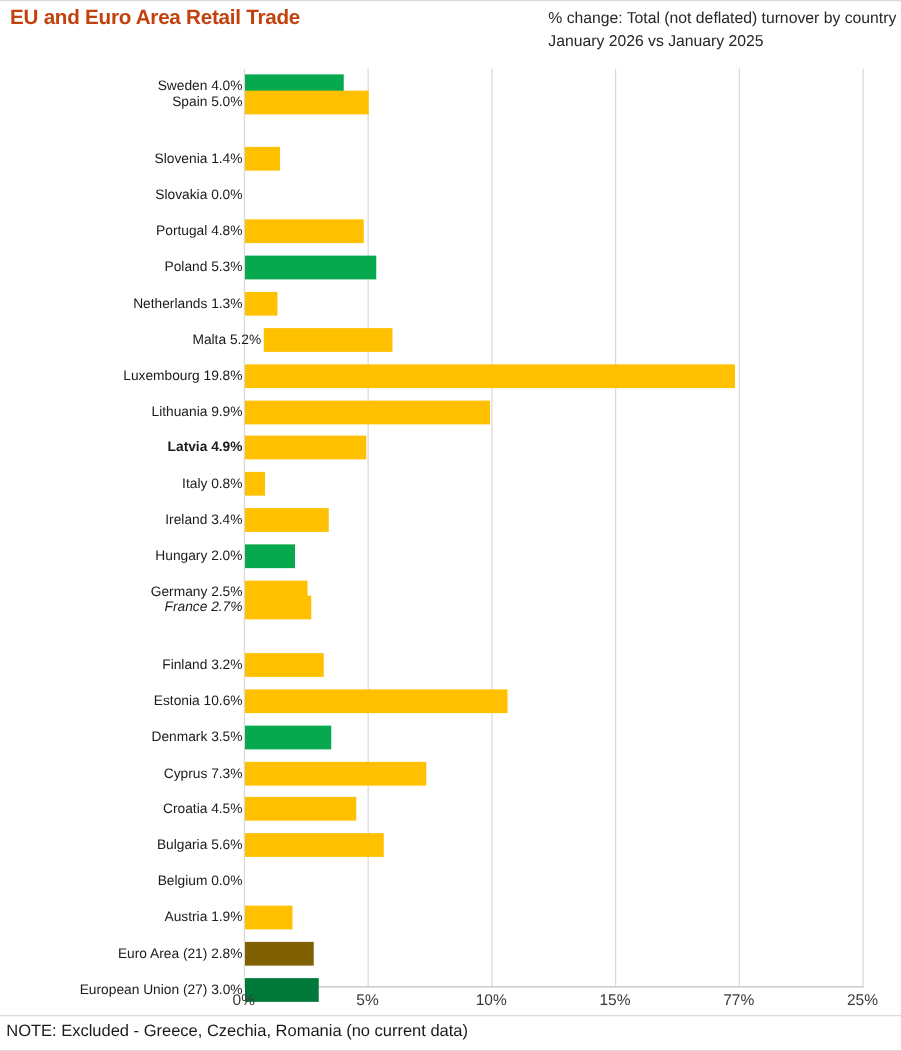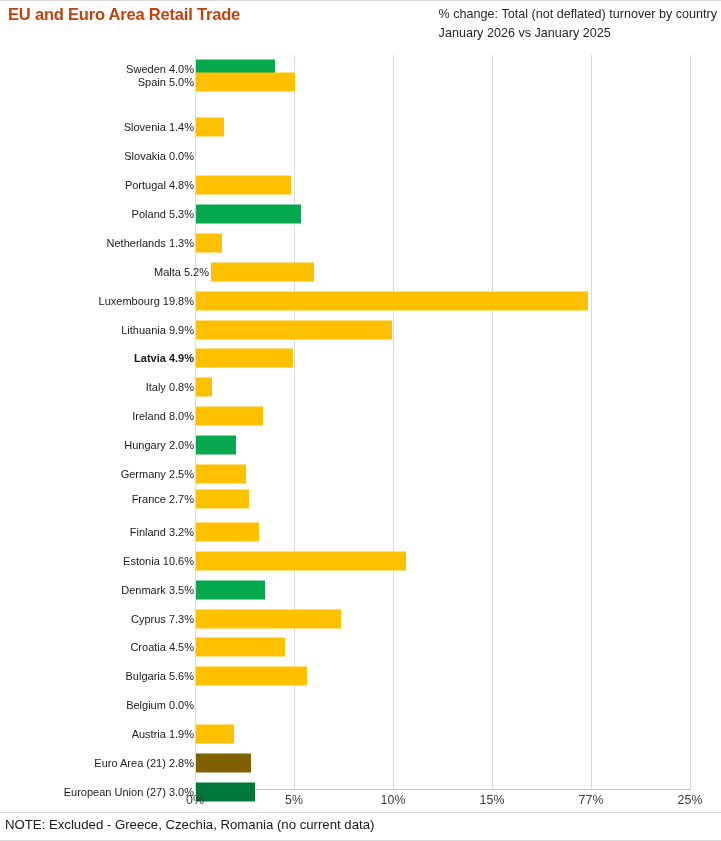--- a/index.html
+++ b/index.html
@@ -155,32 +155,32 @@
       </div>
       <div class="row" style="top: 344px; font-weight: bold;">
         <div class="row-label">Latvia 4.9%</div>
         <div class="bar" style="width: 97.02px; background: rgb(255, 192, 0);"></div>
       </div>
       <div class="row" style="top: 372.9px;">
         <div class="row-label">Italy 0.8%</div>
         <div class="bar" style="width: 15.84px; background: rgb(255, 192, 0);"></div>
       </div>
       <div class="row" style="top: 401.8px;">
-        <div class="row-label">Ireland 8.0%</div>
+        <div class="row-label">Ireland 3.4%</div>
         <div class="bar" style="width: 67.32px; background: rgb(255, 192, 0);"></div>
       </div>
       <div class="row" style="top: 430.7px;">
         <div class="row-label">Hungary 2.0%</div>
         <div class="bar" style="width: 39.6px; background: rgb(6, 169, 77);"></div>
       </div>
       <div class="row" style="top: 459.6px;">
         <div class="row-label">Germany 2.5%</div>
         <div class="bar" style="width: 49.5px; background: rgb(255, 192, 0);"></div>
       </div>
-      <div class="row" style="top: 485px;">
+      <div class="row" style="top: 472px; font-style: italic;">
         <div class="row-label">France 2.7%</div>
         <div class="bar" style="width: 53.46px; background: rgb(255, 192, 0);"></div>
       </div>
       <div class="row" style="top: 517.4px;">
         <div class="row-label">Finland 3.2%</div>
         <div class="bar" style="width: 63.36px; background: rgb(255, 192, 0);"></div>
       </div>
       <div class="row" style="top: 546.3px;">
         <div class="row-label">Estonia 10.6%</div>
         <div class="bar" style="width: 209.88px; background: rgb(255, 192, 0);"></div>

